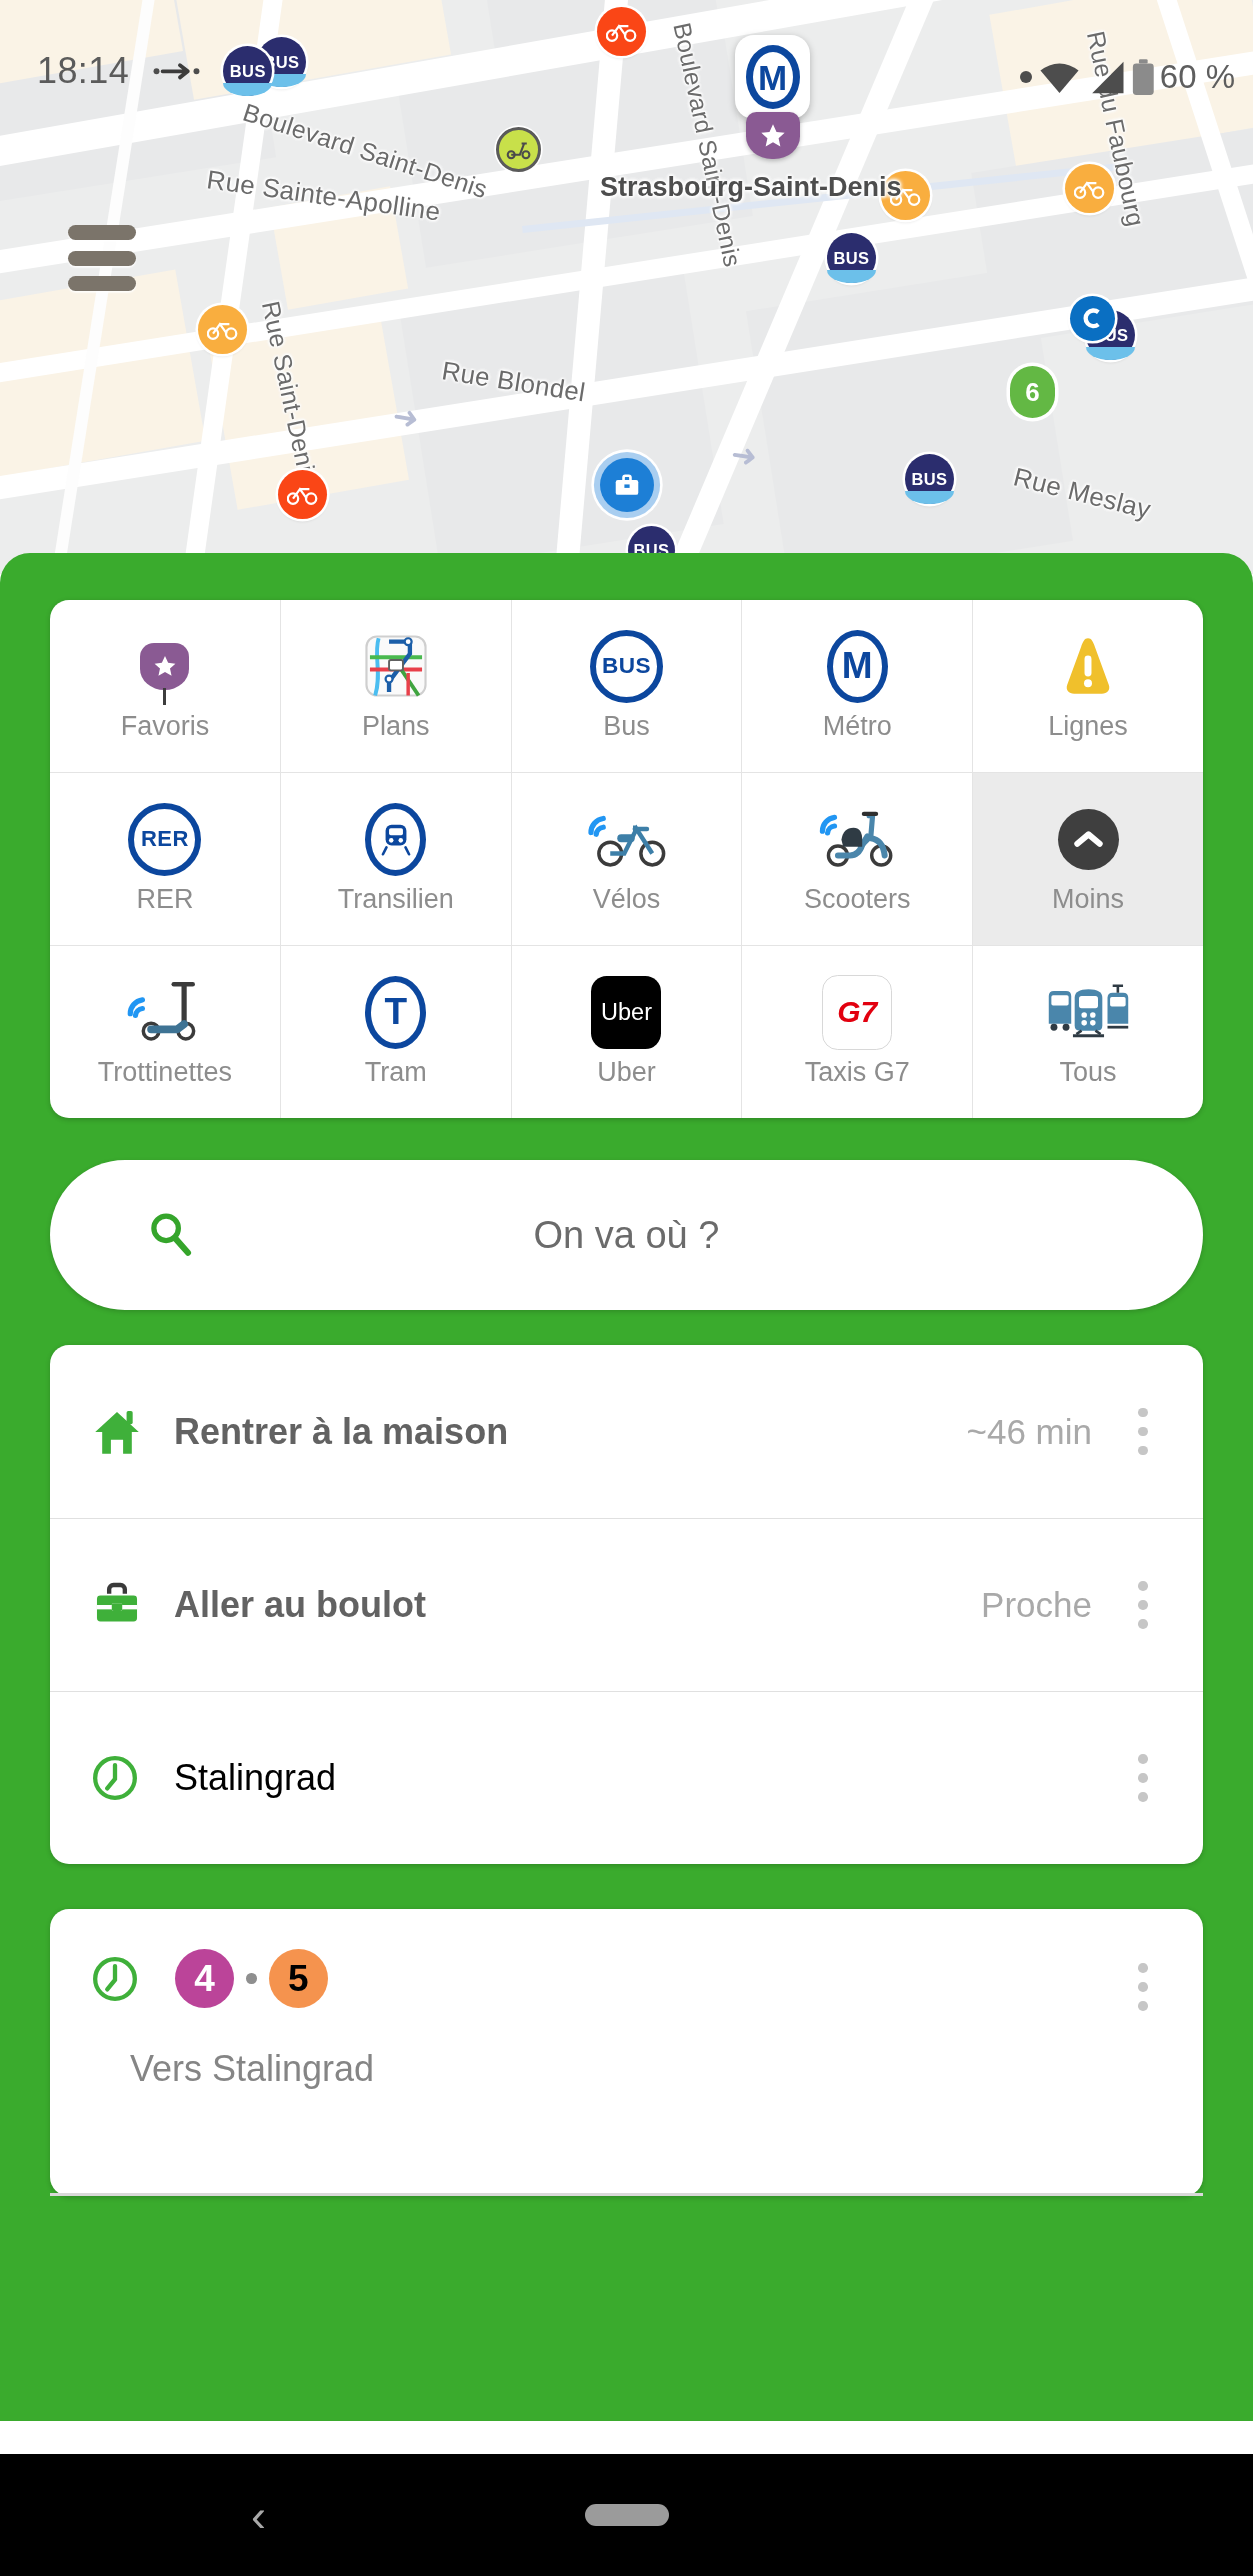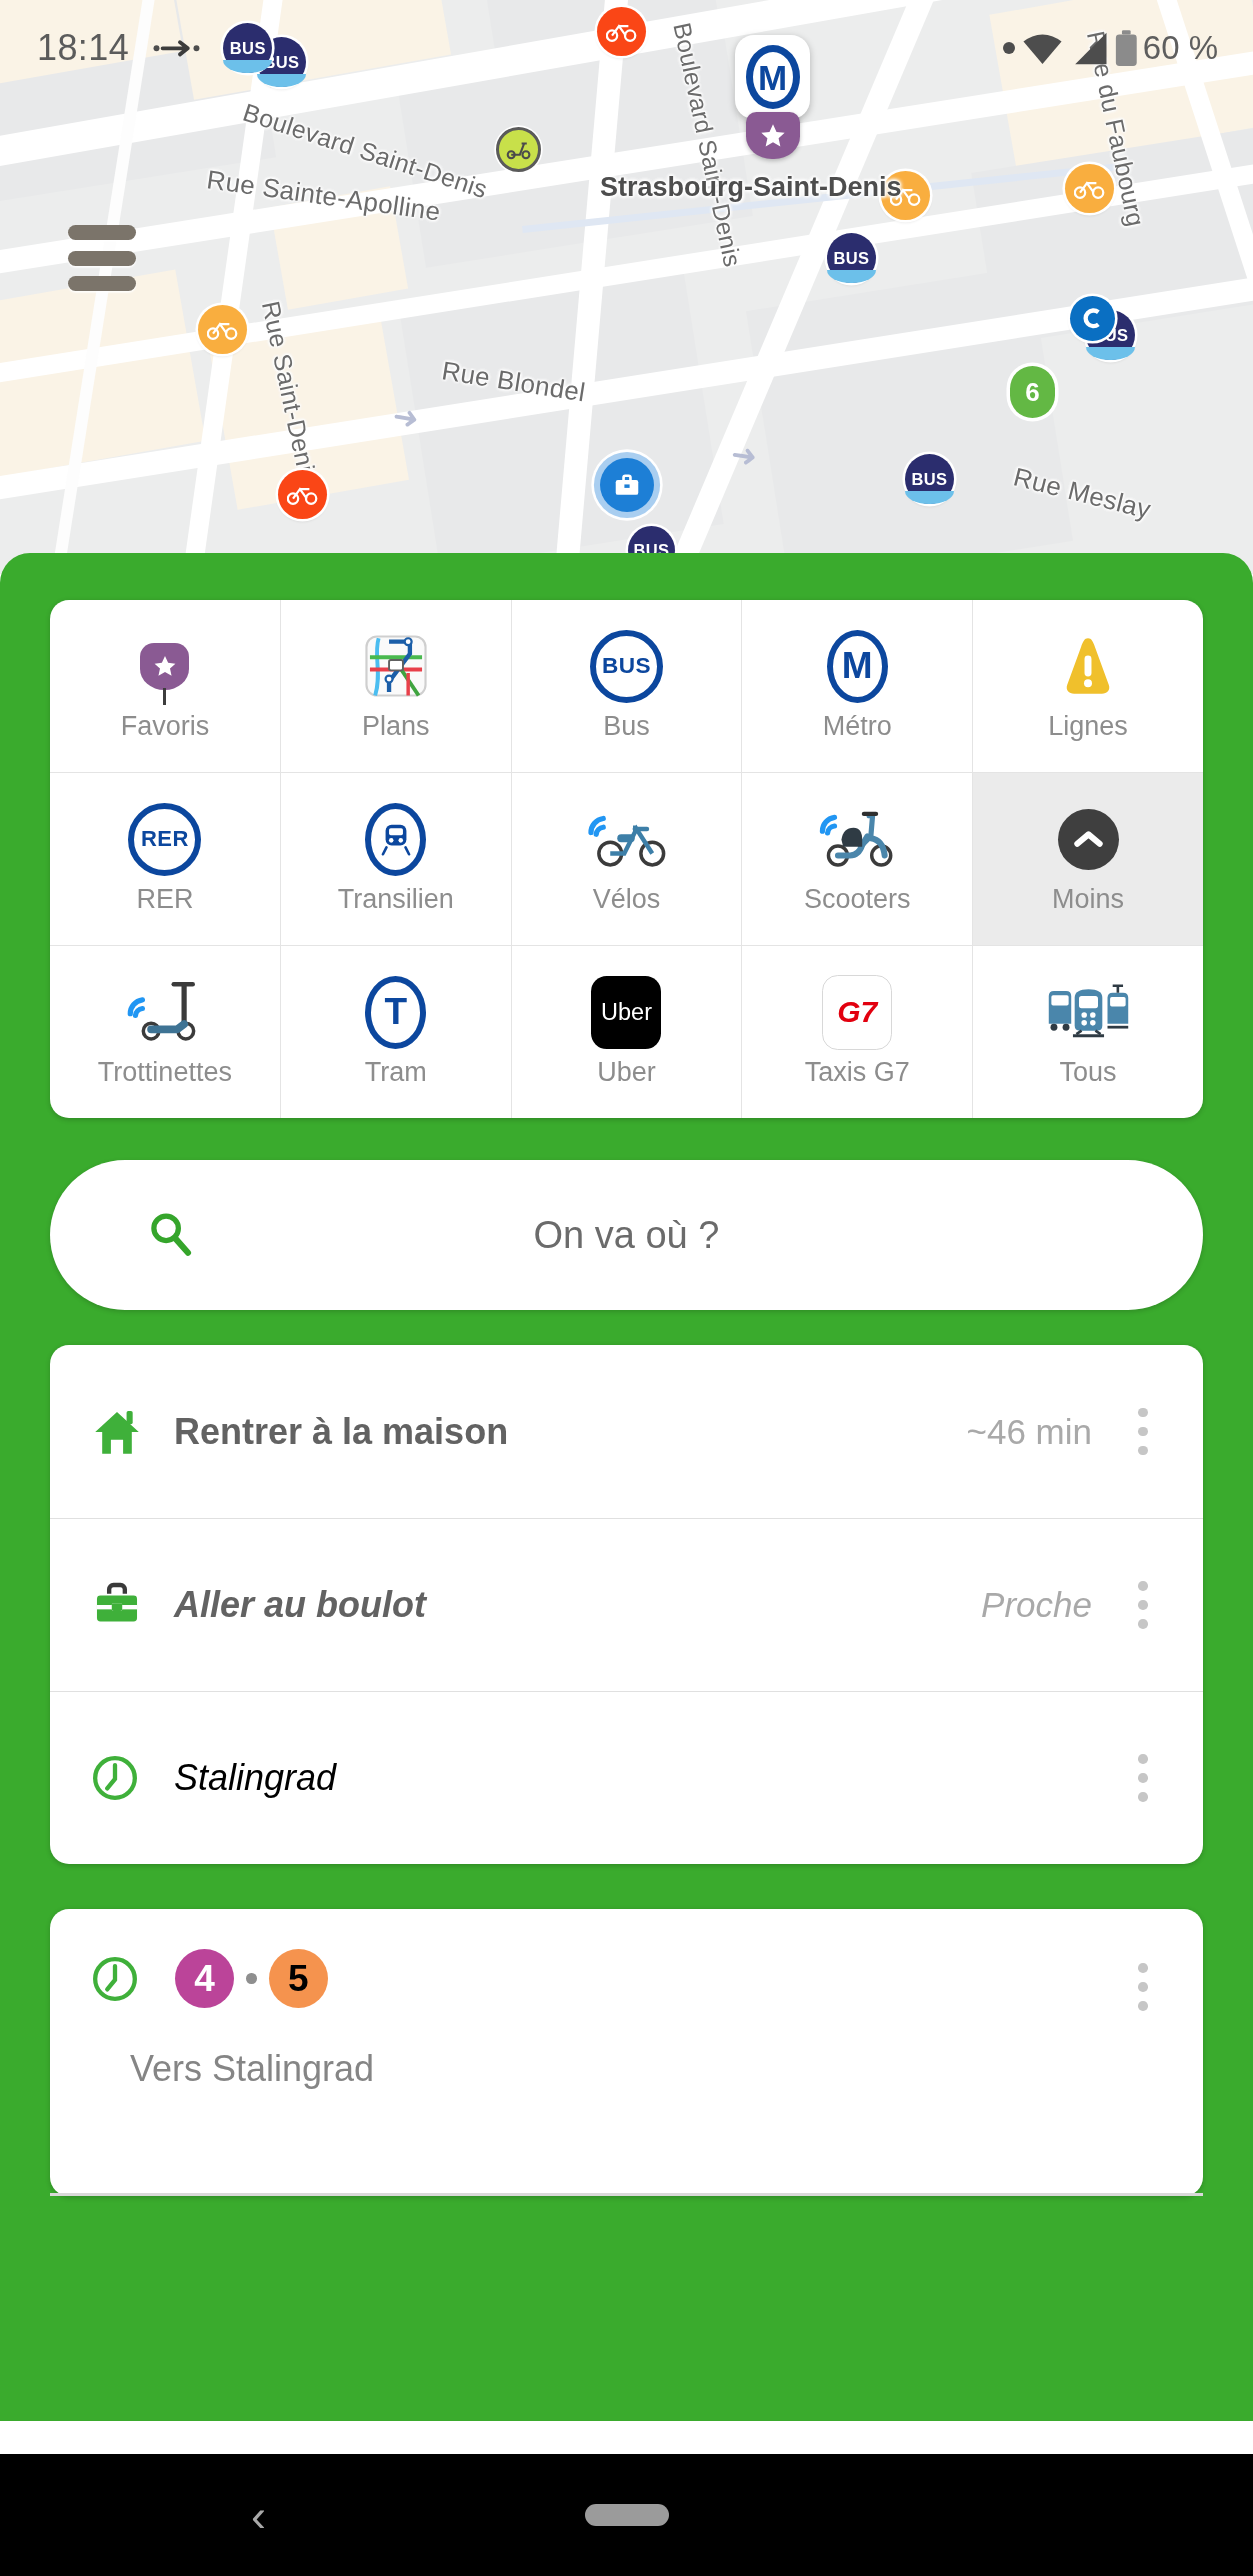--- a/index.html
+++ b/index.html
@@ -70,22 +70,22 @@
   .hamburger {
     position: absolute; left: 68px; top: 225px; width: 68px; height: 66px;
     display:flex; flex-direction: column; justify-content: space-between;
   }
   .hamburger span { display:block; height: 15px; border-radius: 7.8px; background:#7b746a;
                     box-shadow: 0 1.7px 1.7px rgba(255,255,255,.85); }
 
   
   #statusbar {
     position: absolute; left: 0; top: 0; width: 1253px; height: 96px;
-    display: flex; align-items: center; justify-content: space-between;
-    padding: 0 35px 0 37px; z-index: 40; pointer-events: none;
+    display: flex; align-items: flex-end; justify-content: space-between;
+    padding: 0 18px 0 37px; z-index: 40; pointer-events: none;
   }
   .sb-left { display:flex; align-items:center; gap: 22.6px; }
   .sb-clock { font-size: 36px; color: #5b5b5b; font-family:"Liberation Sans",sans-serif; letter-spacing:0.4px; }
   .sb-right { display:flex; align-items:center; gap: 5px; }
   .sb-batt-text { font-size: 33px; color:#5e5e5e; }
 
   
   #panel {
     position: absolute; left: 0; top: 553px; width: 1253px; height: 1904px;
     background: #3aab2d; border-radius: 30px 30px 0 0;
@@ -129,21 +129,21 @@
     margin-top: 42px; height: 150px; border-radius: 75px; background:#fff;
     display:flex; align-items:center; padding: 0 45px; position: relative;
     box-shadow: 0 1.7px 5.2px rgba(0,0,0,.18);
   }
   #search .s-ico { position:absolute; left: 96px; }
   #search .s-text { width: 100%; text-align:center; font-size: 38px; color:#6b6b6b; }
 
   
   #favlist { margin-top: 35px; overflow: hidden; }
   .fav-row { height: 173px; display:flex; align-items:center; padding: 0 40px; position: relative; }
-  .fav-row + .fav-row { border-top: 1.7px solid #e0e0e0; font-style: italic; }
+  .fav-row + .fav-row { border-top: 1.7px solid #e0e0e0; }
   .fav-ico { width: 84px; display:flex; align-items:center; justify-content:flex-start; }
   .fav-title { font-size: 36px; color:#000000; flex: 1; }
   .fav-title.bold { font-weight: bold; color:#626262; }
   .fav-meta { font-size: 35px; color:#a9a9a9; margin-right: 31px; }
   .kebab { width: 40px; display:flex; flex-direction: column; align-items:center; gap: 9.6px; }
   .kebab i { width: 9.6px; height: 9.6px; border-radius:50%; background:#c6c6c6; display:block; }
   .chev-down { color:#c2c2c2; font-size: 38px; line-height: 1; }
 
   
   #linecard { margin-top: 45px; height: 287px; padding: 0 40px; position: relative; }

